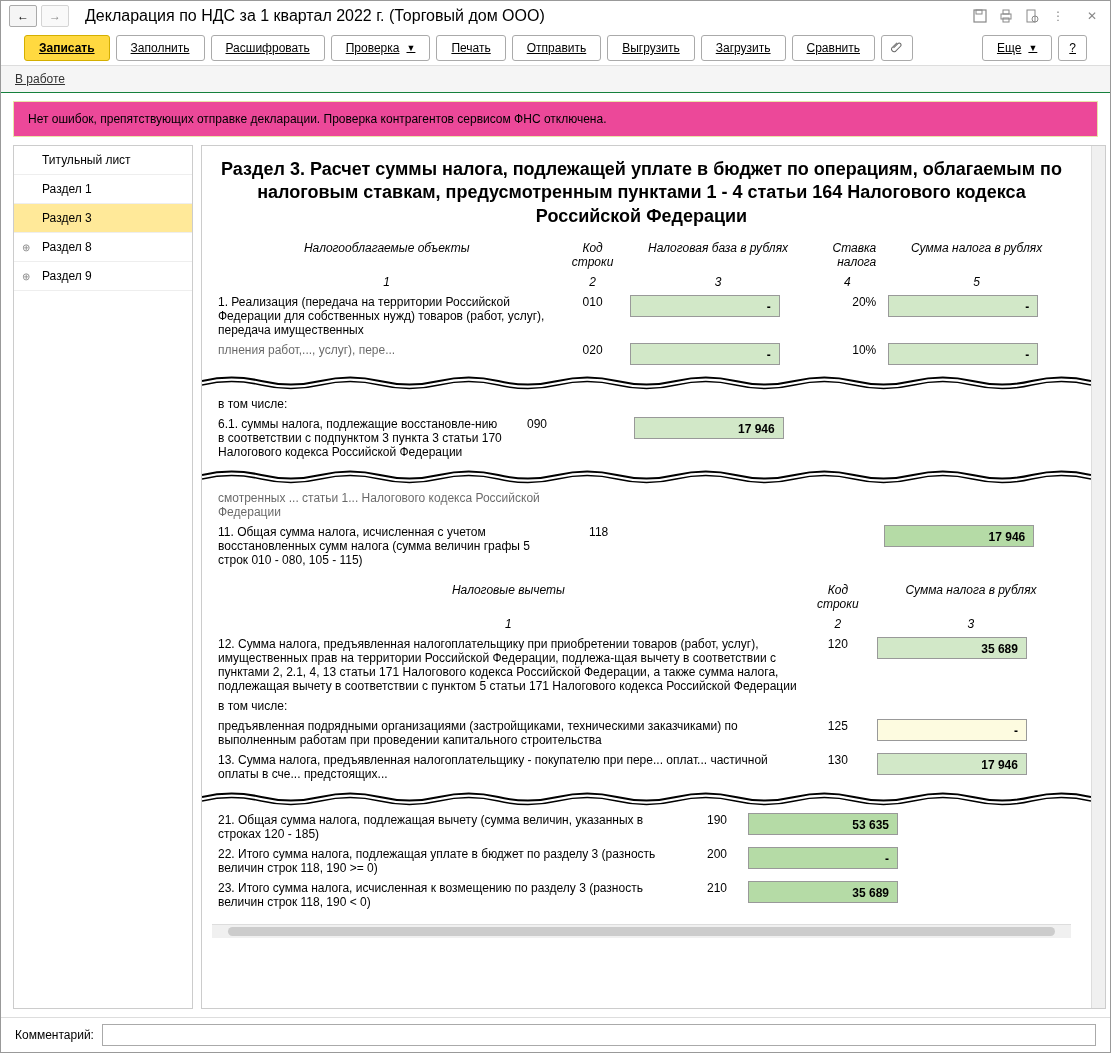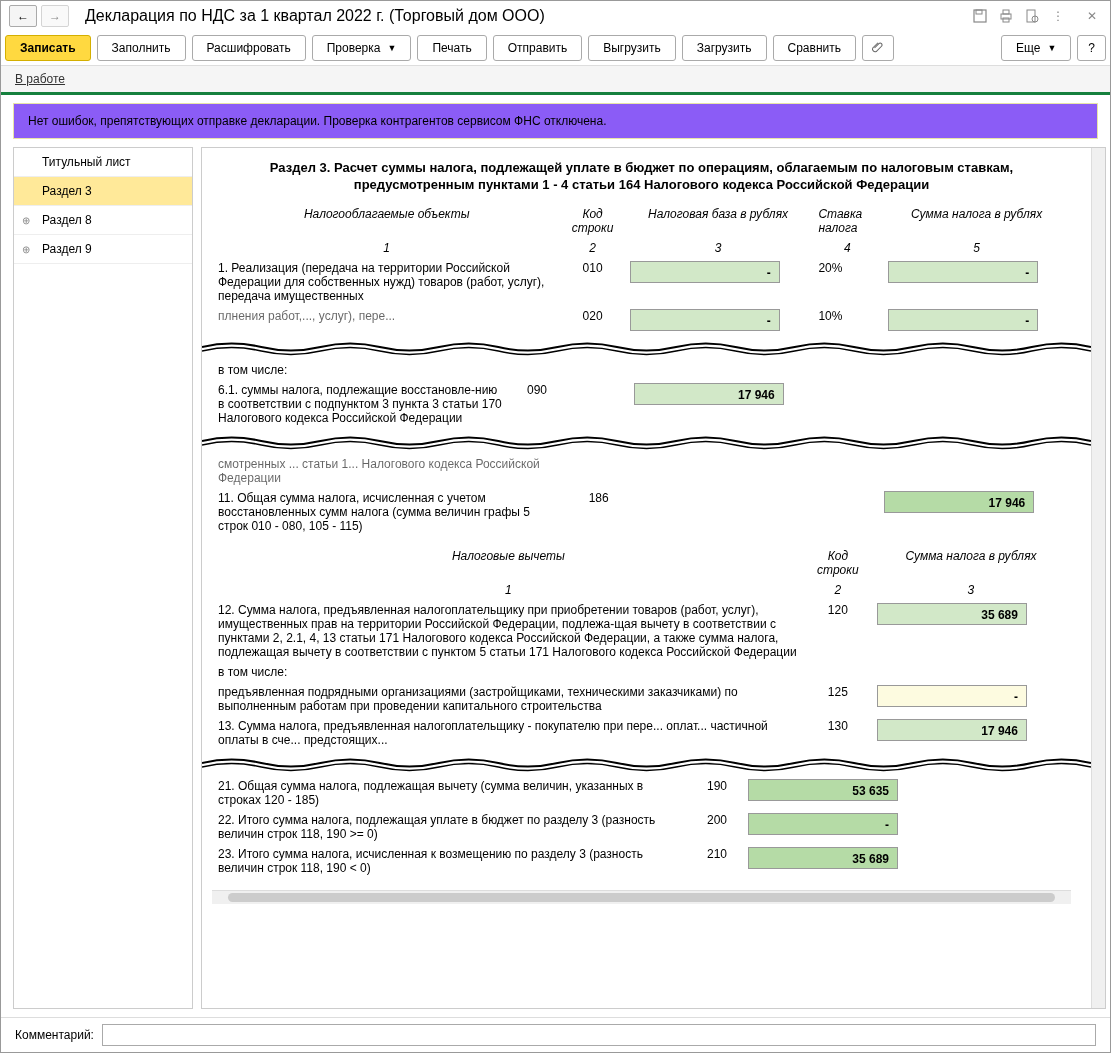--- a/index.html
+++ b/index.html
@@ -3,46 +3,46 @@
 <meta charset="utf-8">
 <style>
 * { box-sizing: border-box; margin: 0; padding: 0; }
 body { font-family: Arial, sans-serif; font-size: 12px; background: #fff; color: #000; }
 .window { width: 1111px; height: 1053px; border: 1px solid #999; display: flex; flex-direction: column; }
 .titlebar { display: flex; align-items: center; padding: 4px 8px; gap: 4px; }
 .nav-btn { width: 28px; height: 22px; border: 1px solid #aaa; background: #f5f5f5; border-radius: 2px; display: flex; align-items: center; justify-content: center; cursor: pointer; }
 .title { font-size: 16px; margin-left: 12px; flex: 1; }
 .titlebar-icons { display: flex; gap: 6px; align-items: center; }
 .icon-btn { width: 20px; height: 20px; color: #888; cursor: pointer; display: flex; align-items: center; justify-content: center; }
-.toolbar { display: flex; align-items: center; padding: 4px 4px; gap: 6px; flex-wrap: wrap; }
+.toolbar { display: flex; align-items: center; padding: 4px 23px; gap: 6px; flex-wrap: wrap; text-decoration: underline; }
 .btn { border: 1px solid #aaa; background: #fff; padding: 4px 14px; border-radius: 3px; font-size: 12px; cursor: pointer; height: 26px; display: flex; align-items: center; gap: 4px; }
 .btn.primary { background: #ffd940; border-color: #d4af00; font-weight: bold; }
 .btn .caret { font-size: 9px; margin-left: 3px; }
 .toolbar-spacer { flex: 1; }
-.status-row { background: #f5f5f5; border-top: 1px solid #ddd; border-bottom: 3px solid #15803d; padding: 6px 14px; }
+.status-row { background: #f5f5f5; border-top: 1px solid #ddd; border-bottom: 1px solid #15803d; padding: 6px 14px; }
 .status-link { color: #333; text-decoration: underline; cursor: pointer; }
-.info-bar { background: #8b5cf6; border: 1px solid #e8e4a8; padding: 10px 14px; margin: 8px 12px; font-size: 12px; }
+.info-bar { background: #ec4899; border: 1px solid #e8e4a8; padding: 10px 14px; margin: 8px 12px; font-size: 12px; }
 .body { flex: 1; display: flex; gap: 8px; padding: 0 4px 8px 12px; min-height: 0; }
 .sidebar { width: 180px; border: 1px solid #ccc; background: #fff; overflow: hidden; }
 .side-item { padding: 7px 10px 7px 28px; border-bottom: 1px solid #eee; cursor: pointer; position: relative; font-size: 12px; }
 .side-item.active { background: #ffe999; }
 .side-item .expand { position: absolute; left: 8px; top: 50%; transform: translateY(-50%); color: #888; font-size: 10px; }
 .content-wrap { flex: 1; border: 1px solid #ccc; position: relative; overflow: hidden; display: flex; }
 .content { flex: 1; overflow: auto; padding: 8px 20px 20px 10px; }
 .vscroll { width: 14px; background: #f0f0f0; border-left: 1px solid #ddd; }
-.section-title { font-weight: bold; text-align: center; font-size: 13px; margin: 4px 0 10px 0; line-height: 1.3; }
+.section-title { font-weight: bold; text-align: center; font-size: 18px; margin: 4px 0 10px 0; line-height: 1.3; }
 .col-header { font-style: italic; text-align: center; font-size: 12px; }
 .col-num { text-align: center; font-style: italic; font-size: 11px; margin-top: 2px; }
 .form-table { width: 100%; border-collapse: collapse; }
 .form-table td { padding: 3px 6px; vertical-align: top; font-size: 12px; }
 .desc { width: 300px; }
 .desc-wide { width: 480px; }
 .code { width: 50px; text-align: center; }
 .cell-val { width: 150px; }
-.rate { width: 60px; text-align: left; margin-top: 32px; }
+.rate { width: 60px; text-align: right; margin-top: 32px; }
 .field { border: 1px solid #999; height: 22px; width: 150px; text-align: right; padding: 2px 8px; display: inline-block; line-height: 18px; font-weight: bold; background: #fff; }
 .field.green { background: #d2e8c8; }
 .field.green-dark { background: #b5dba6; }
 .field.yellow { background: #fdfbe0; }
 .indent { padding-left: 16px; }
 .wavy-section { position: relative; height: 18px; margin: 4px -20px 4px -10px; overflow: hidden; }
 .wavy-section svg { width: 100%; height: 18px; }
 .hscroll-row { height: 14px; background: #f0f0f0; border-top: 1px solid #ddd; position: relative; }
 .hscroll-thumb { position: absolute; left: 16px; right: 16px; top: 2px; bottom: 2px; background: #ccc; border-radius: 5px; }
 .footer { display: flex; align-items: center; padding: 6px 14px; gap: 8px; border-top: 1px solid #ddd; }
@@ -110,20 +110,21 @@
 
   <div class="status-row">
     <span class="status-link">В работе</span>
   </div>
 
   <div class="info-bar">Нет ошибок, препятствующих отправке декларации. Проверка контрагентов сервисом ФНС отключена.</div>
 
   <div class="body">
     <div class="sidebar">
       <div class="side-item"><span>Титульный лист</span></div>
+      <div class="side-item"><span>Раздел 1</span></div>
       <div class="side-item active"><span>Раздел 3</span></div>
       <div class="side-item"><span class="expand">⊕</span><span>Раздел 8</span></div>
       <div class="side-item"><span class="expand">⊕</span><span>Раздел 9</span></div>
     </div>
 
     <div class="content-wrap">
       <div class="content">
         <div class="section-title">Раздел 3. Расчет суммы налога, подлежащей уплате в бюджет по операциям, облагаемым по налоговым ставкам, предусмотренным пунктами 1 - 4 статьи 164 Налогового кодекса Российской Федерации</div>
 
         <table class="form-table">
@@ -192,21 +193,21 @@
           <tbody>
               <tr>
                 <td class="desc" style="opacity:0.6">смотренных ... статьи 1... Налогового кодекса Российской Федерации</td>
                 <td class="code"></td>
                 <td class="cell-val"></td>
                 <td class="rate"></td>
                 <td class="cell-val"></td>
               </tr>
           <tr>
             <td class="desc">11. Общая сумма налога, исчисленная с учетом восстановленных сумм налога (сумма величин графы 5 строк 010 - 080, 105 - 115)</td>
-            <td class="code">186</td>
+            <td class="code">118</td>
             <td></td>
                 <td></td>
             <td><div class="field green-dark">17 946</div></td>
           </tr>
         </tbody>
           </table>
 
         <table class="form-table" style="margin-top:10px">
           <tbody>
               <tr>

